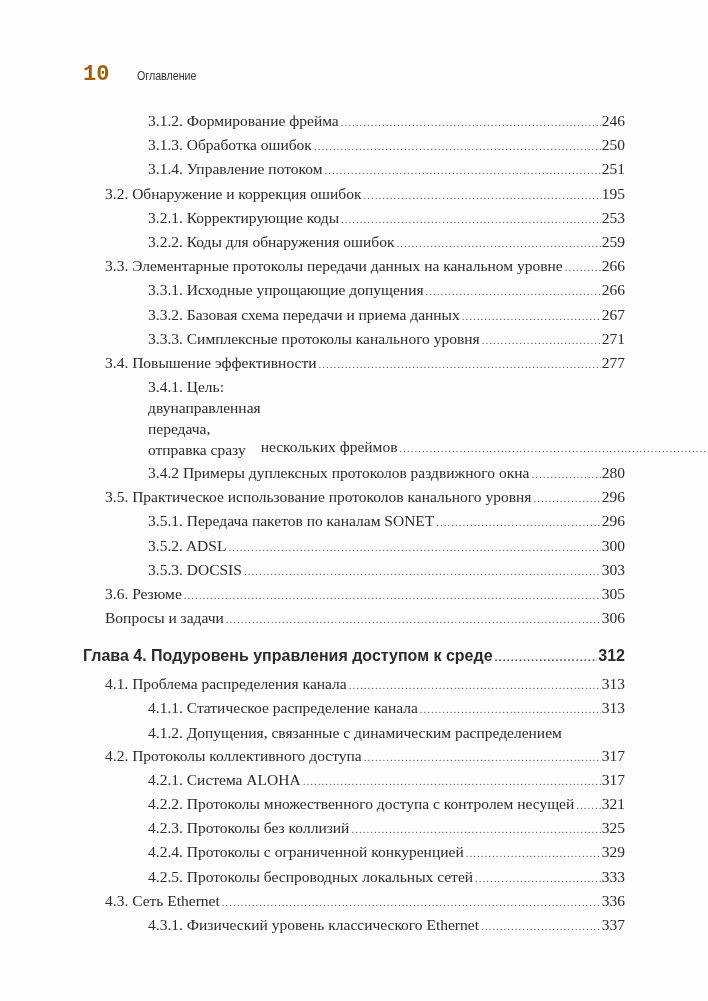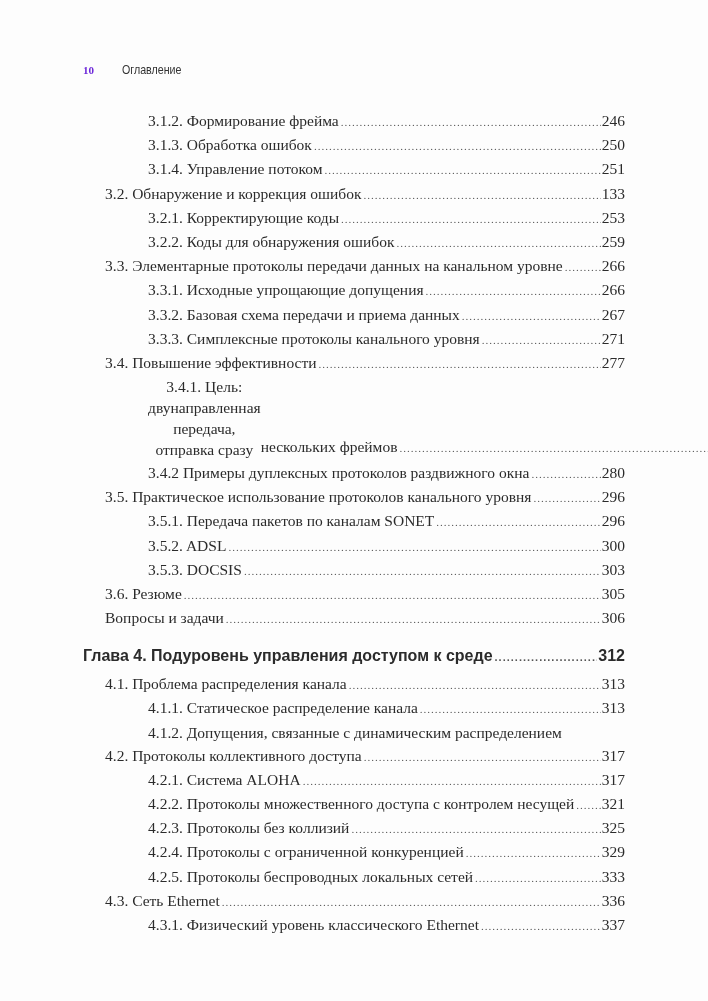--- a/index.html
+++ b/index.html
@@ -1,30 +1,30 @@
 <!DOCTYPE html>
 <html><head>
 <meta charset="utf-8">
 <style>
   html, body { margin: 0; padding: 0; }
   body {
     width: 708px; height: 1001px; background: #fdfdfd; position: relative; overflow: hidden;
     color: #2b2b2b;
   }
   .running-head { position: absolute; top: 62px; left: 83px; display: flex; align-items: baseline; }
-  .page-num { font-family: Liberation Serif, serif; font-weight: bold; font-size: 11px; color: #6d28d9; }
+  .page-num { font-family: Liberation Mono, monospace; font-weight: bold; font-size: 22px; color: #a16207; }
   .head-title { font-family: "Liberation Sans", sans-serif; font-size: 13px; color: #333; margin-left: 28px; transform: scaleX(0.82); transform-origin: left; }
   .toc { position: absolute; top: 110px; left: 83px; width: 542px; }
   .entry { display: flex; align-items: flex-end; font-family: "Liberation Serif", serif; font-size: 15.5px; line-height: 22px; margin-bottom: 2.2px; }
   .entry .label { white-space: nowrap; }
   .entry .leader { flex: 1; overflow: hidden; white-space: nowrap; margin: 0 1px 0 2px; letter-spacing: 1px; font-size: 11px; line-height: 20px; color: #555; }
   .entry .leader::before { content: "................................................................................................................................................................................................................................................"; }
   .entry .page { white-space: nowrap; }
   .lvl2 { padding-left: 22px; justify-content: flex-end; }
-  .lvl3 { padding-left: 65px; text-align: center; }
+  .lvl3 { padding-left: 65px; }
   .chapter { font-family: "Liberation Sans", sans-serif; font-weight: bold; font-size: 16px; margin-top: 16px; margin-bottom: 6px; }
   .chapter .label, .chapter .page { transform: none; }
   .chapter .leader { font-weight: bold; }
   .multi { display: flex; flex-direction: row; }
   .multi .line1 { font-family: "Liberation Serif", serif; font-size: 15.5px; line-height: 21px; }
 </style>
 </head>
 <body>
 
 <div class="running-head">
@@ -44,21 +44,21 @@
       <span class="page">250</span>
     </div>
     <div class="entry lvl3">
       <span class="label">3.1.4. Управление потоком</span>
       <span class="leader"></span>
       <span class="page">251</span>
     </div>
     <div class="entry lvl2">
       <span class="label">3.2. Обнаружение и коррекция ошибок</span>
       <span class="leader"></span>
-      <span class="page">133</span>
+      <span class="page">195</span>
     </div>
     <div class="entry lvl3">
       <span class="label">3.2.1. Корректирующие коды</span>
       <span class="leader"></span>
       <span class="page">253</span>
     </div>
     <div class="entry lvl3">
       <span class="label">3.2.2. Коды для обнаружения ошибок</span>
       <span class="leader"></span>
       <span class="page">259</span>

